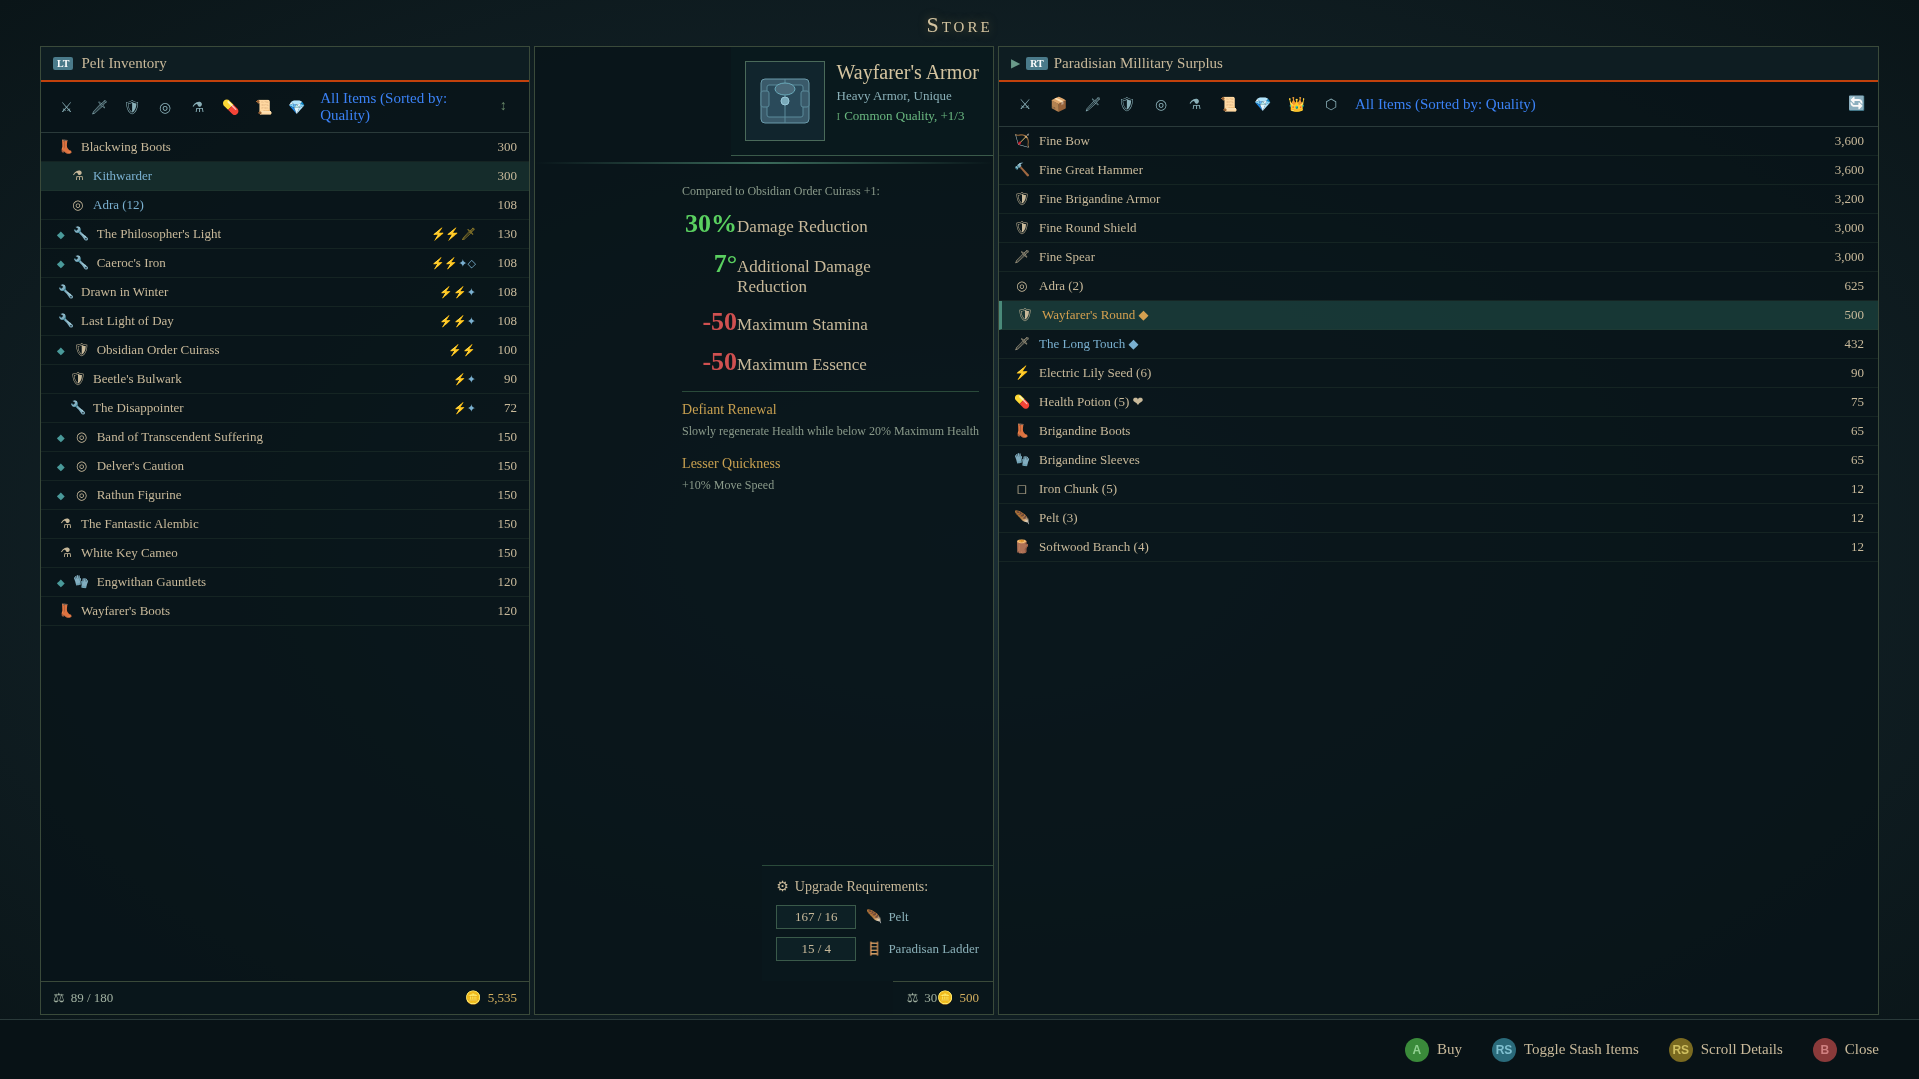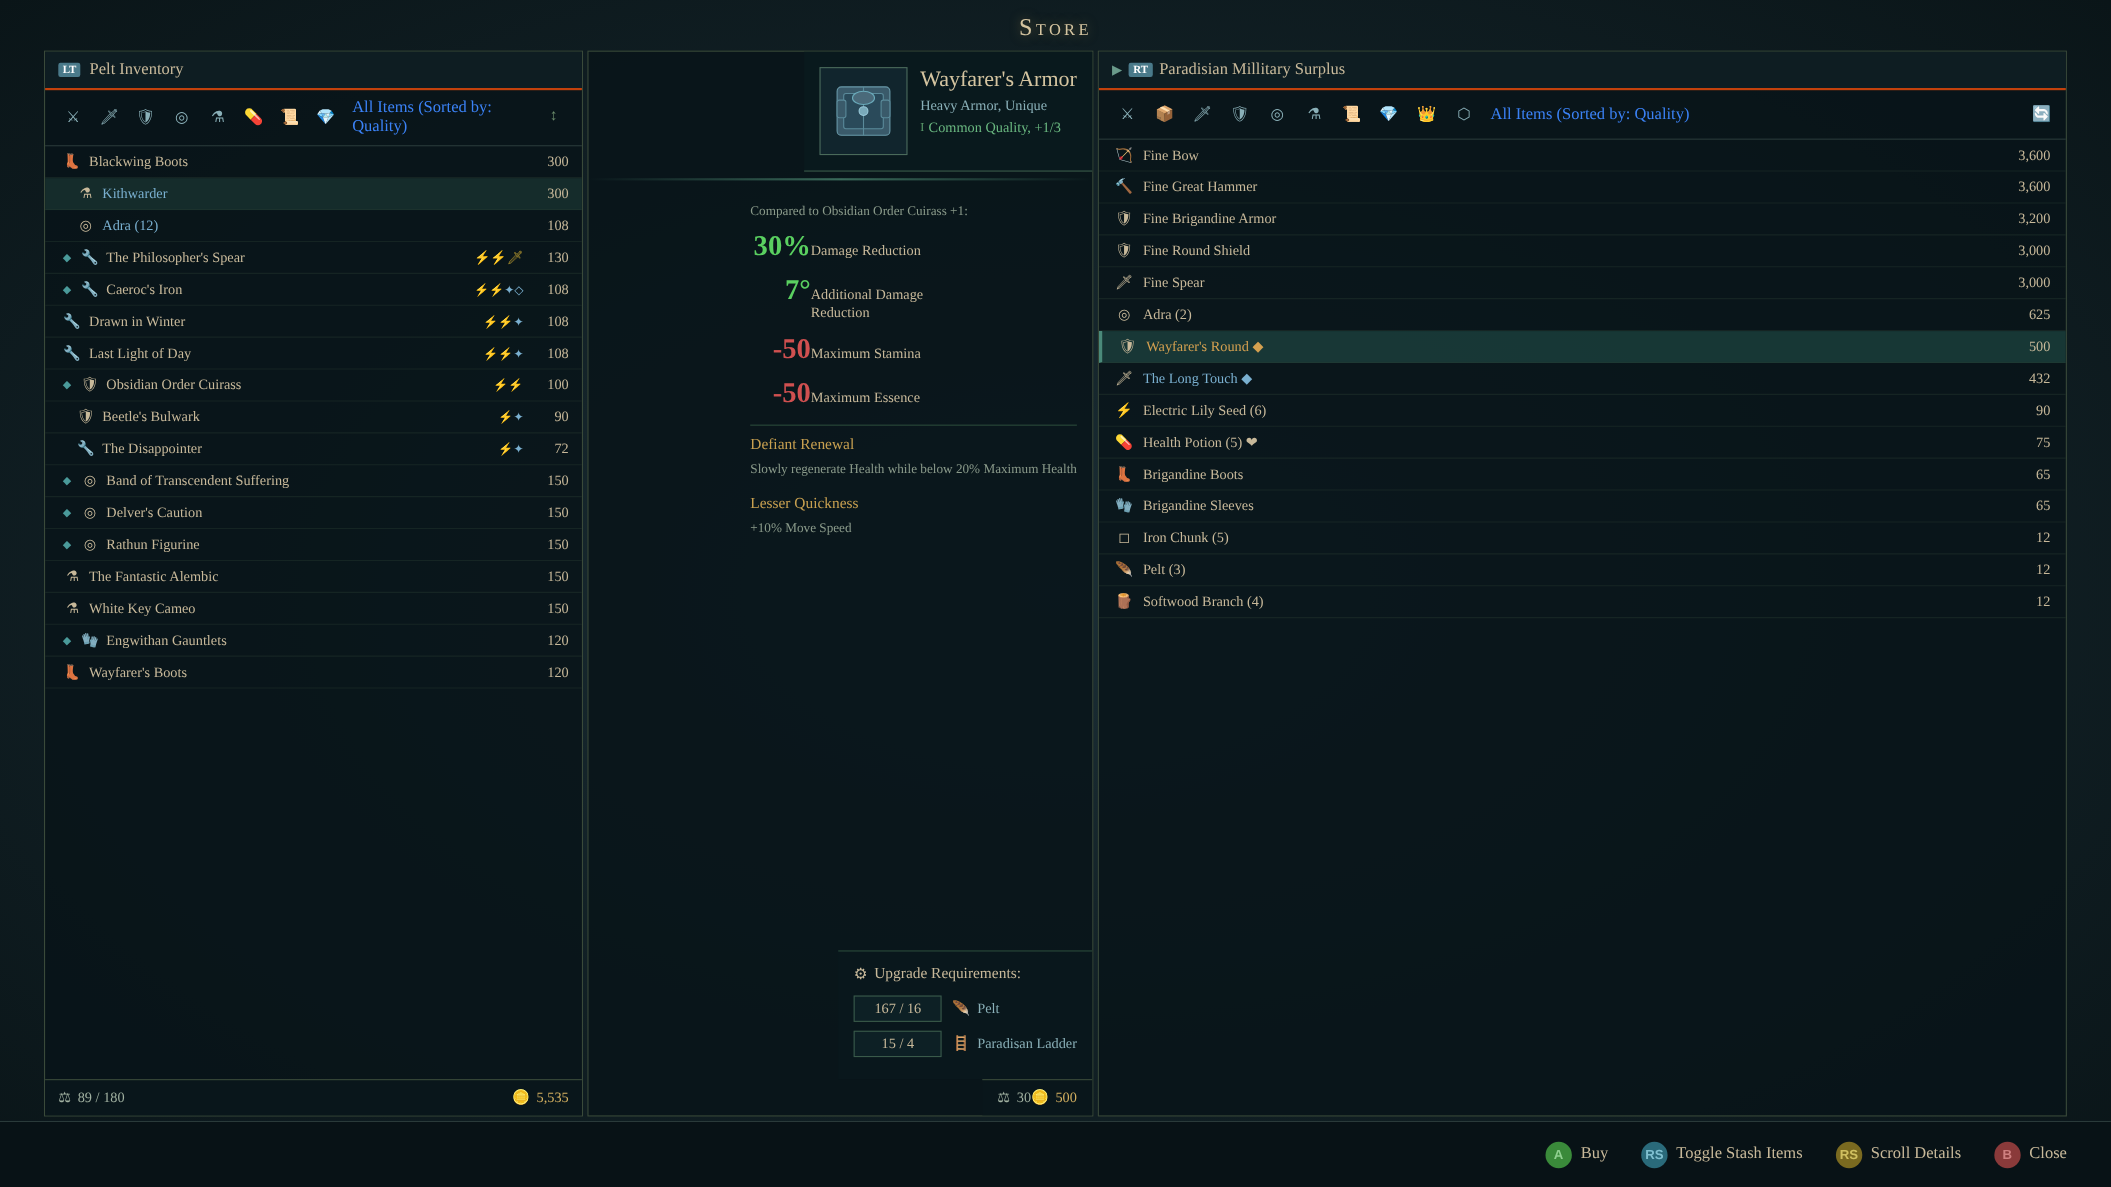--- a/index.html
+++ b/index.html
@@ -289,21 +289,21 @@
       font-size: 26px;
       font-weight: bold;
       min-width: 55px;
       text-align: right;
     }
 
     .stat-value.green { color: #5ad060; }
     .stat-value.red { color: #d05050; }
 
     .stat-label {
-      font-size: 13px;
+      font-size: 17px;
       color: #c8b99a;
       flex: 1;
     }
 
     .ability-section {
       margin-top: 14px;
       padding-top: 10px;
       border-top: 1px solid #2a4a3a;
     }
 
@@ -510,21 +510,21 @@
 
         <div class="item-row group-indent">
           <span class="item-icon">◎</span>
           <span class="item-name blue">Adra (12)</span>
           <span class="item-value">108</span>
         </div>
 
         <div class="item-row">
           <span class="diamond-icon">◆</span>
           <span class="item-icon sword-icon">🔧</span>
-          <span class="item-name">The Philosopher's Spear</span>
+          <span class="item-name">The Philosopher's Light</span>
           <span class="tag star-icon">⚡⚡🗡</span>
           <span class="item-value">130</span>
         </div>
 
         <div class="item-row">
           <span class="diamond-icon">◆</span>
           <span class="item-icon sword-icon">🔧</span>
           <span class="item-name">Caeroc's Iron</span>
           <span class="tag">⚡⚡✦◇</span>
           <span class="item-value">108</span>

